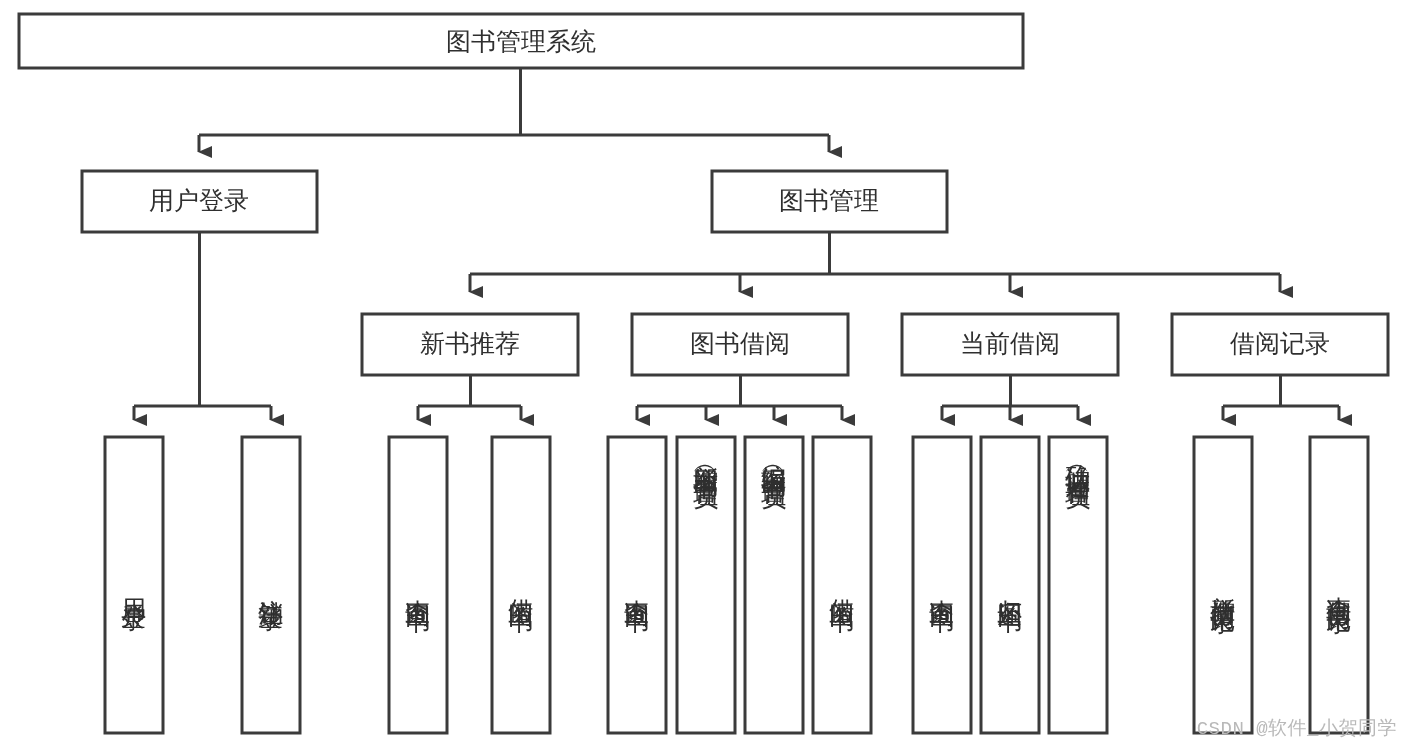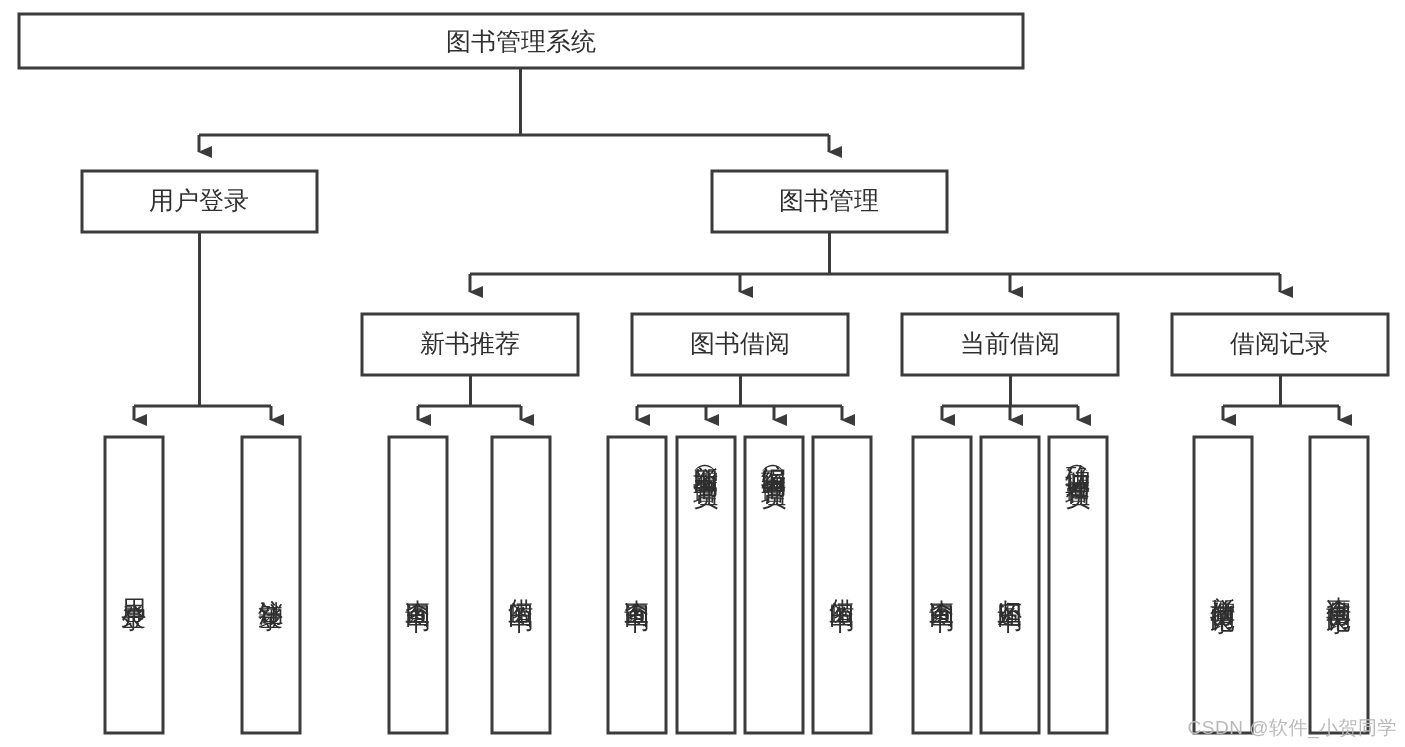--- a/index.html
+++ b/index.html
@@ -63,21 +63,21 @@
     font-size: 25px;
     line-height: 1.05;
     color: #2f2f2f;
     letter-spacing: 3px;
     white-space: nowrap;
   }
   #watermark {
     position: absolute;
     right: 8px;
     bottom: 6px;
-    font-family: Liberation Sans, sans-serif;
+    font-family: Liberation Mono, monospace;
     font-size: 19px;
     color: #b9b9b9;
     letter-spacing: 0.5px;
     user-select: none;
   }
 </style>
 </head>
 <body>
 
 <div id="diagram-root">

